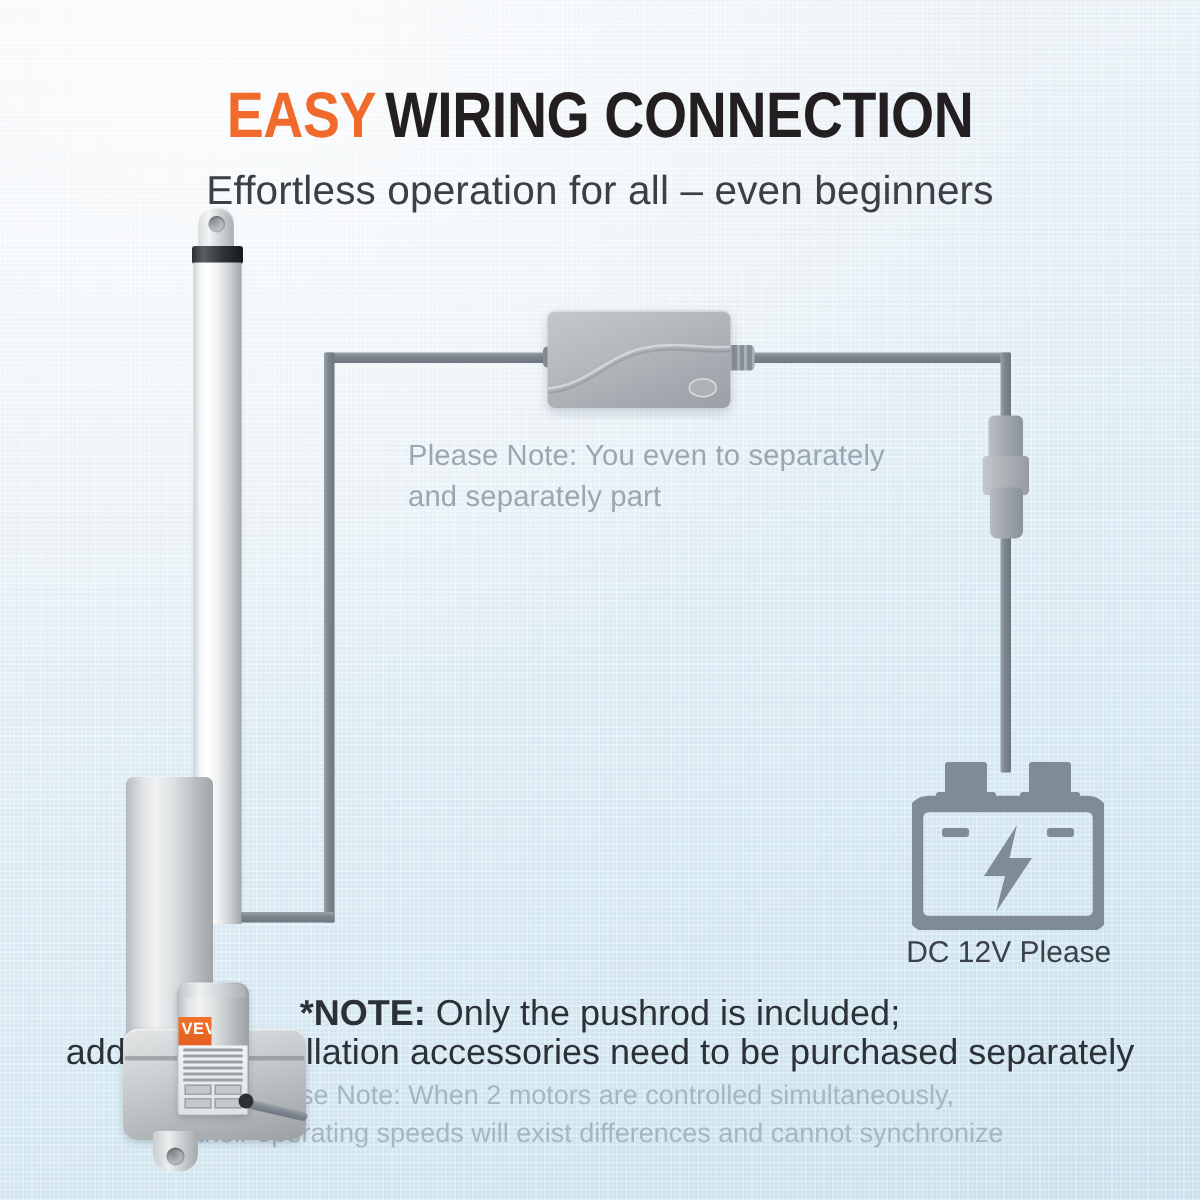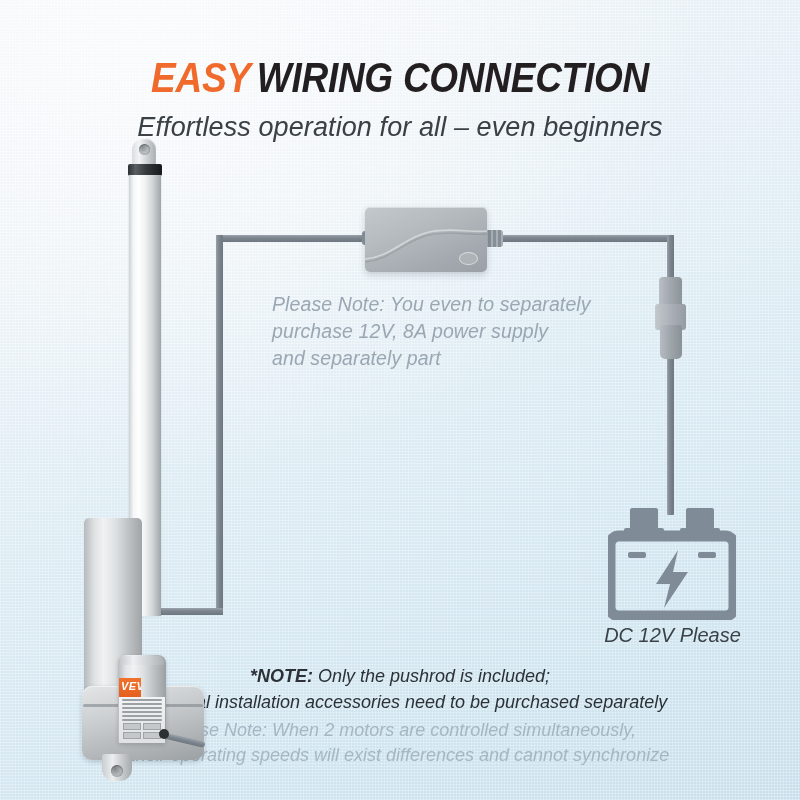--- a/index.html
+++ b/index.html
@@ -14,21 +14,20 @@
     background: #ffffff;
   }
   #stage {
     position: relative;
     width: 800px;
     height: 800px;
     background:
       radial-gradient(ellipse 900px 700px at 18% 4%, #fdfeff 0%, rgba(253,254,255,0) 62%),
       linear-gradient(160deg, #f4f8fc 0%, #eaf3f9 32%, #dcedf6 62%, #cde4f0 100%);
     overflow: hidden;
-    font-style: italic;
   }
   
   #stage::after {
     content: "";
     position: absolute;
     inset: 0;
     pointer-events: none;
     background-image:
       repeating-linear-gradient(0deg, rgba(255,255,255,0.30) 0px, rgba(255,255,255,0.30) 1px, rgba(0,0,0,0.012) 1px, rgba(0,0,0,0.012) 3px),
       repeating-linear-gradient(90deg, rgba(255,255,255,0.26) 0px, rgba(255,255,255,0.26) 1px, rgba(0,0,0,0.010) 1px, rgba(0,0,0,0.010) 3px);
@@ -83,21 +82,21 @@
   }
   .mid-note div { white-space: nowrap; }
 
   
   .note-dark {
     position: absolute;
     top: 663px;
     left: 0;
     width: 800px;
     text-align: center;
-    font-size: 18px;
+    font-size: 24px;
     line-height: 26px;
     color: #2b3136;
     z-index: 5;
   }
   .note-dark .b { font-weight: bold; }
   .note-light {
     position: absolute;
     top: 718px;
     left: 0;
     width: 800px;
@@ -450,21 +449,20 @@
           <span></span>
       </div>
     </div>
 
     <div class="motor-wire"></div>
     <div class="motor-wire-knob"></div>
   </div>
 
   <div class="mid-note">
     <div>Please Note: You even to separately</div>
-    <div>purchase 12V, 8A power supply</div>
     <div>and separately part</div>
   </div>
 
   <div class="note-dark">
     <div><span class="b">*NOTE:</span><span> Only the pushrod is included;</span></div>
     <div>additional installation accessories need to be purchased separately</div>
   </div>
 
   <div class="note-light">
     <div>Please Note: When 2 motors are controlled simultaneously,</div>

